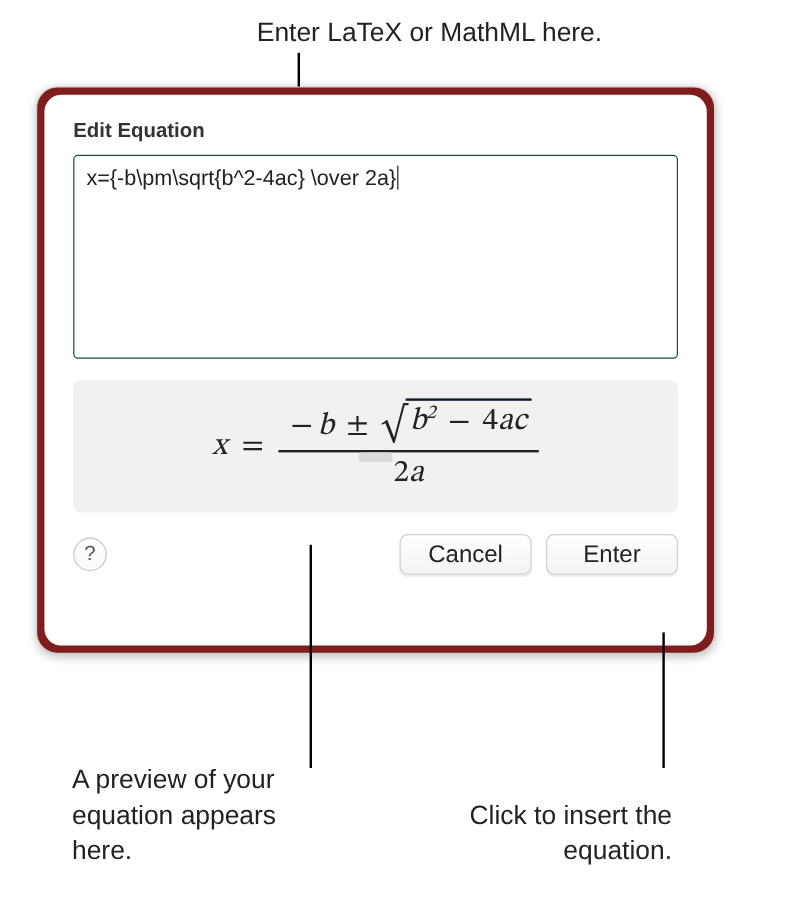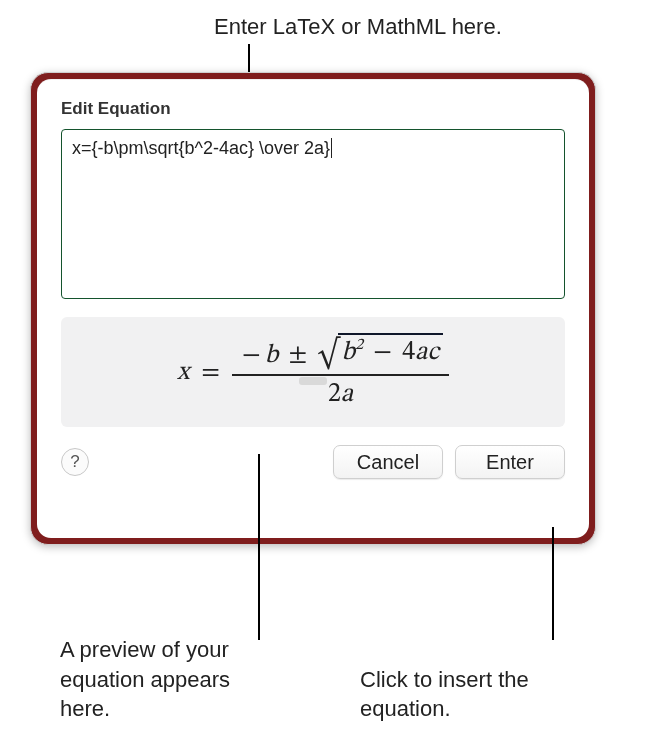--- a/index.html
+++ b/index.html
@@ -27,20 +27,21 @@
     }
     .annotation-bottom-left {
       bottom: 26px;
       left: 60px;
       width: 210px;
     }
     .annotation-bottom-right {
       bottom: 26px;
       left: 360px;
       width: 200px;
+      text-align: right;
     }
     .leader {
       position: absolute;
       background: #000;
     }
     .leader-v-top {
       width: 2px;
       height: 57px;
       left: 248px;
       top: 44px;

